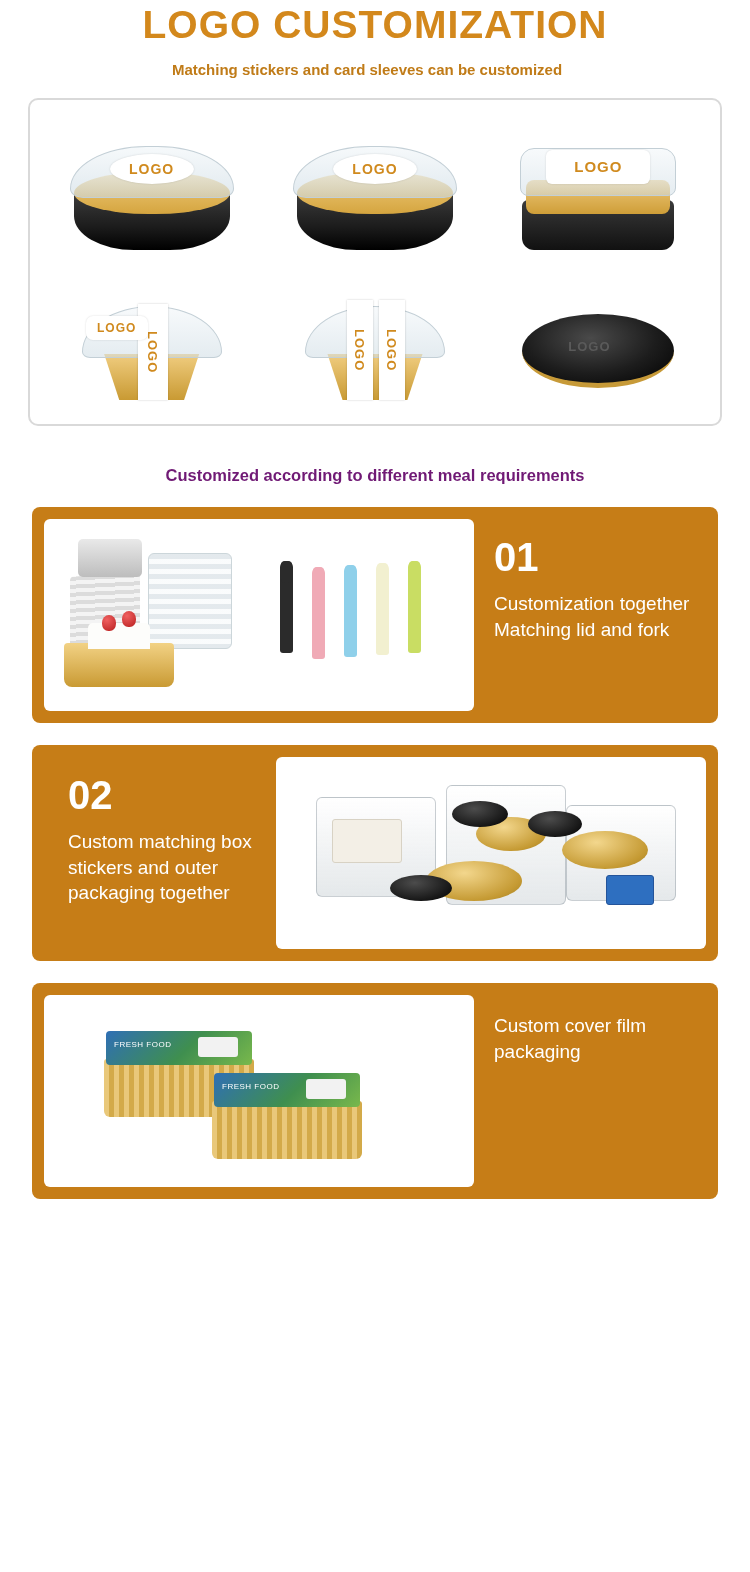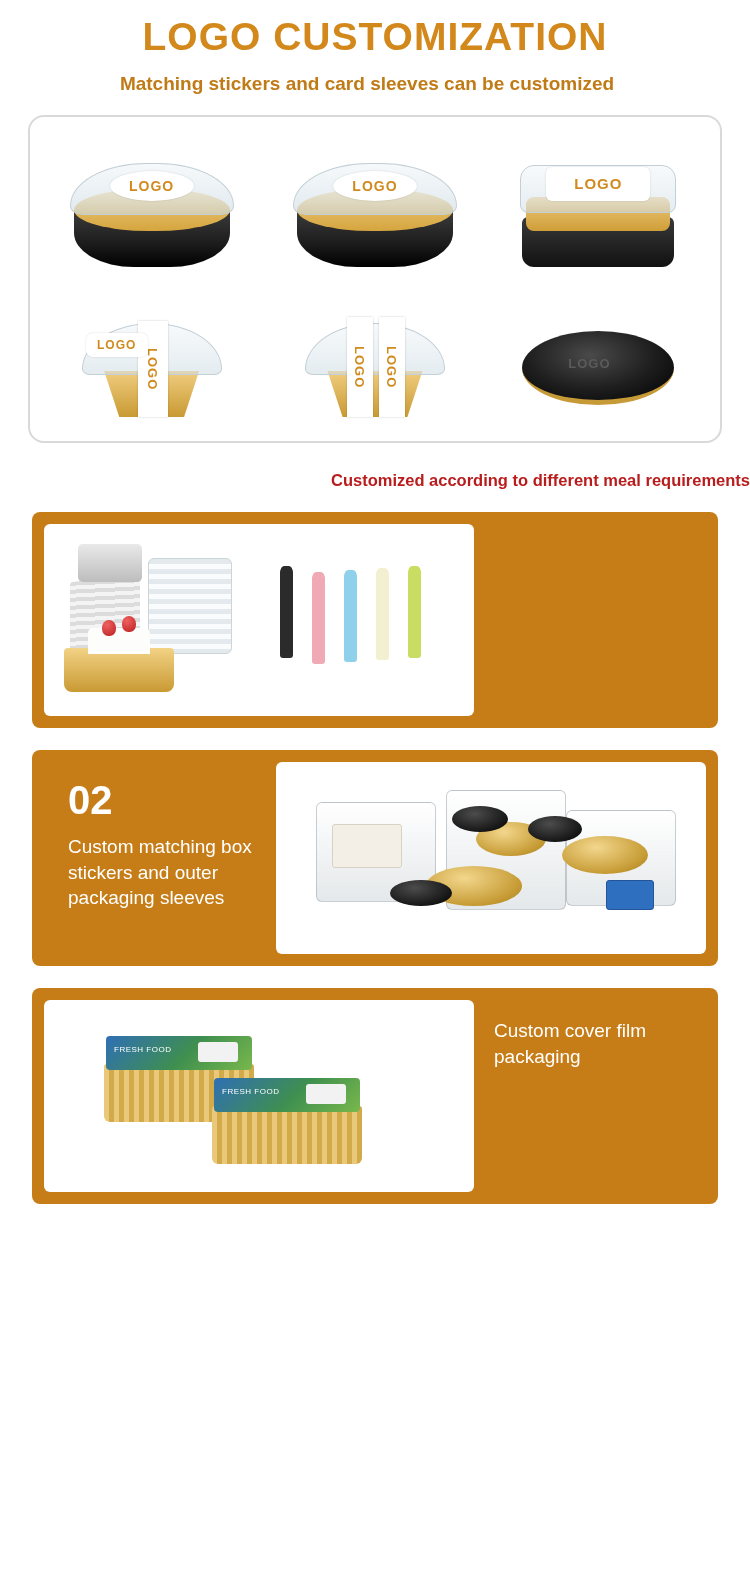--- a/index.html
+++ b/index.html
@@ -18,43 +18,43 @@
   .page {
     width: 750px;
     min-height: 1572px;
     background: #ffffff;
     position: relative;
     overflow: hidden;
   }
 
   
   .header {
-    padding-top: 16px;
+    padding-top: 4px;
     text-align: center;
   }
   .main-title {
     font-size: 39px;
     font-weight: bold;
     letter-spacing: 1px;
     color: #d3881c;
     margin: 0 0 14px 0;
     line-height: 1.1;
   }
   .subtitle {
-    font-size: 19px;
+    font-size: 15px;
     font-weight: bold;
     color: #c07b17;
     margin: 0 16px 20px 0;
   }
 
   
   .showcase {
     margin: 0 28px;
     border: 2px solid #d9d9d9;
-    border-radius: 16px;
+    border-radius: 10px;
     padding: 18px 10px 14px 10px;
     background: #fff;
   }
   .showcase-row {
     display: flex;
     justify-content: space-around;
     align-items: flex-end;
     height: 140px;
   }
   .showcase-row + .showcase-row { margin-top: 12px; }
@@ -177,25 +177,25 @@
     position: absolute;
     left: 70px; bottom: 56px;
     color: #5a5a5a;
     font-weight: bold;
     font-size: 13px;
     letter-spacing: 1px;
   }
 
   
   .section-head {
-    text-align: right;
+    text-align: center;
     font-size: 16.5px;
     font-weight: bold;
-    color: #b91c1c;
-    margin: 28px 0 22px 0;
+    color: #701a75;
+    margin: 40px 0 22px 0;
   }
 
   
   .card {
     margin: 0 32px 22px 32px;
     background: #c67d17;
     border-radius: 8px;
     display: flex;
     align-items: stretch;
     padding: 12px;
@@ -479,40 +479,44 @@
       <div class="gold-tray"></div>
       <div class="cake-white"></div>
       <div class="berry" style="left:58px;top:96px;"></div>
       <div class="berry" style="left:78px;top:92px;"></div>
       <div class="fork" style="left:236px;top:42px;background:#2b2b2b;"></div>
       <div class="fork" style="left:268px;top:48px;background:#f0aab6;"></div>
       <div class="fork" style="left:300px;top:46px;background:#8fd0ea;"></div>
       <div class="fork" style="left:332px;top:44px;background:#f2f0d0;"></div>
       <div class="fork" style="left:364px;top:42px;background:#c9dd63;"></div>
     </div>
+    <div class="card-text">
+      <div class="card-num">01</div>
+      <div class="card-desc">Customization together Matching lid and fork</div>
+    </div>
   </div>
 
   <div class="card reverse">
     <div class="card-photo">
       <div class="bagpile"></div>
       <div class="pack" style="left:40px;top:40px;width:120px;height:100px;"></div>
       <div class="pack" style="left:170px;top:28px;width:120px;height:120px;"></div>
       <div class="pack" style="left:290px;top:48px;width:110px;height:96px;"></div>
       <div class="goldlid" style="left:200px;top:60px;width:70px;height:34px;"></div>
       <div class="goldlid" style="left:286px;top:74px;width:86px;height:38px;"></div>
       <div class="goldlid" style="left:150px;top:104px;width:96px;height:40px;"></div>
       <div class="blacklid" style="left:176px;top:44px;width:56px;height:26px;"></div>
       <div class="blacklid" style="left:252px;top:54px;width:54px;height:26px;"></div>
       <div class="blacklid" style="left:114px;top:118px;width:62px;height:26px;"></div>
       <div class="label-card" style="left:56px;top:62px;width:70px;height:44px;"></div>
       <div class="label-card" style="left:330px;top:118px;width:48px;height:30px;background:#2e6fc0;border-color:#24549a;"></div>
     </div>
     <div class="card-text">
       <div class="card-num">02</div>
-      <div class="card-desc">Custom matching box stickers and outer packaging sleeves</div>
+      <div class="card-desc">Custom matching box stickers and outer packaging together</div>
     </div>
   </div>
 
   <div class="card">
     <div class="card-photo">
       <div class="mealbox" style="left:60px;top:36px;">
         <div class="body"></div>
         <div class="film"></div>
         <div class="filmtxt">FRESH FOOD</div>
         <div class="badge"></div>

